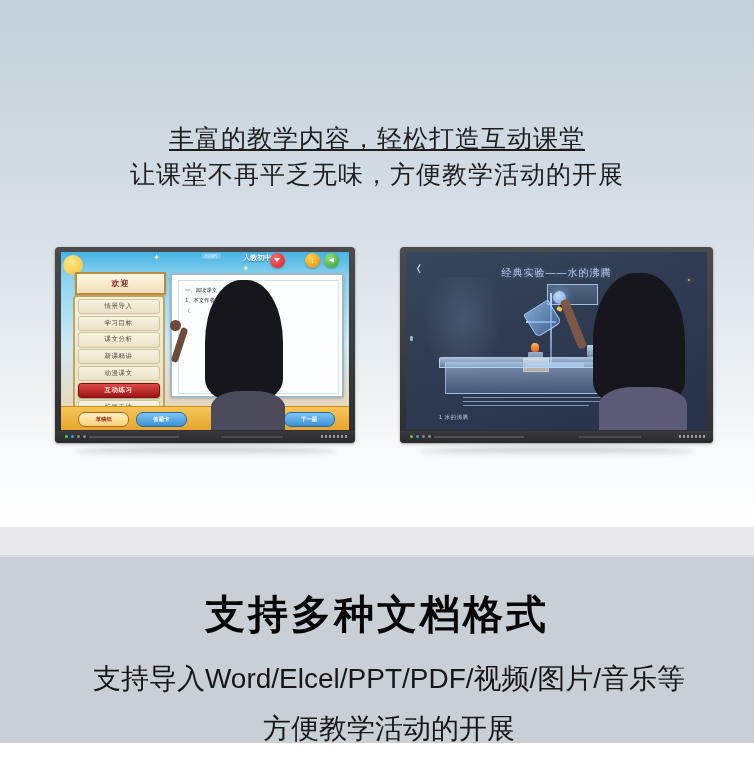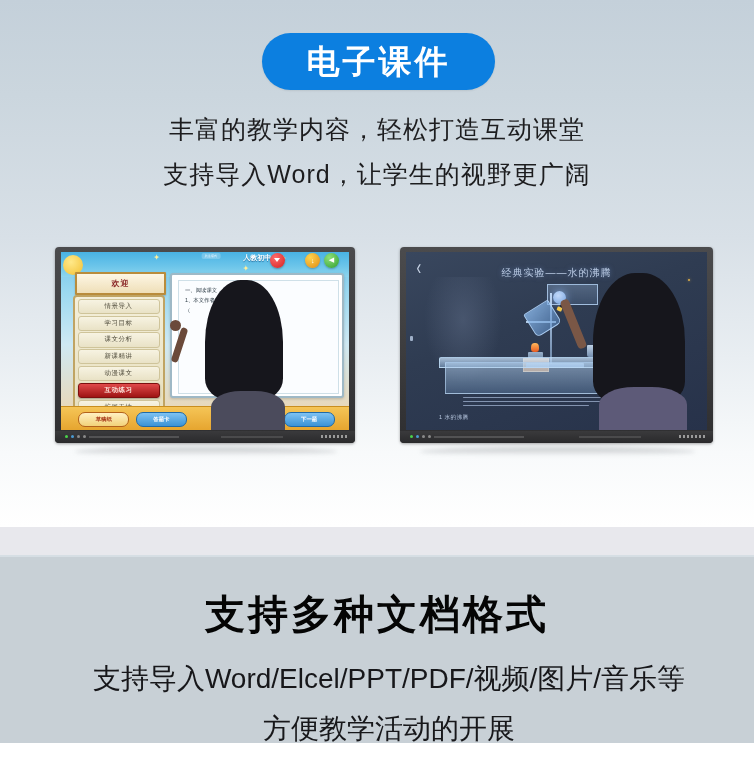--- a/index.html
+++ b/index.html
@@ -22,21 +22,21 @@
     box-shadow:0 1px 2px rgba(0,0,0,.08);
   }
   .badge span{
     color:#ffffff;font-size:33px;font-weight:bold;letter-spacing:3px;
     line-height:1;
   }
   .hero-line{
     position:absolute;left:0;width:754px;text-align:center;
     color:#1d1d1f;font-size:25px;letter-spacing:1px;white-space:nowrap;
   }
-  .hero-line.l1{top:113px;}
+  .hero-line.l1{top:122px;text-decoration:underline;}
   .hero-line.l2{top:158px;}
 
   
   .device{position:absolute;}
   .bezel{
     position:absolute;left:0;top:0;width:100%;height:100%;
     background:linear-gradient(180deg,#4b4b4d 0%,#3c3c3e 55%,#2e2e30 100%);
     border-radius:4px;
     box-shadow:0 1px 3px rgba(0,0,0,.35);
     padding:0;box-sizing:border-box;
@@ -297,26 +297,23 @@
   .lower-p.p2{top:155px;}
   .topedge{position:absolute;left:0;top:0;width:754px;height:2px;background:#d6dee4;}
 </style>
 </head>
 <body>
 
 <div class="page">
 
   <div class="hero">
 
-    <div class="badge">
-      <span>电子课件</span>
-    </div>
 
     <div class="hero-line l1">丰富的教学内容，轻松打造互动课堂</div>
-    <div class="hero-line l2">支持导入Word，让学生的视野更广阔</div>
+    <div class="hero-line l2">让课堂不再平乏无味，方便教学活动的开展</div>
 
     <div class="device" style="left:55px;top:247px;width:300px;height:196px;">
       <div class="bezel"></div>
 
       <div class="screen" style="left:6px;top:5px;width:288px;height:178px;">
         <div class="cw">
 
           <div class="cw-top">
             <div class="cw-sun"></div>
             <div class="cw-star" style="left:32%;top:6%;">✦</div>

